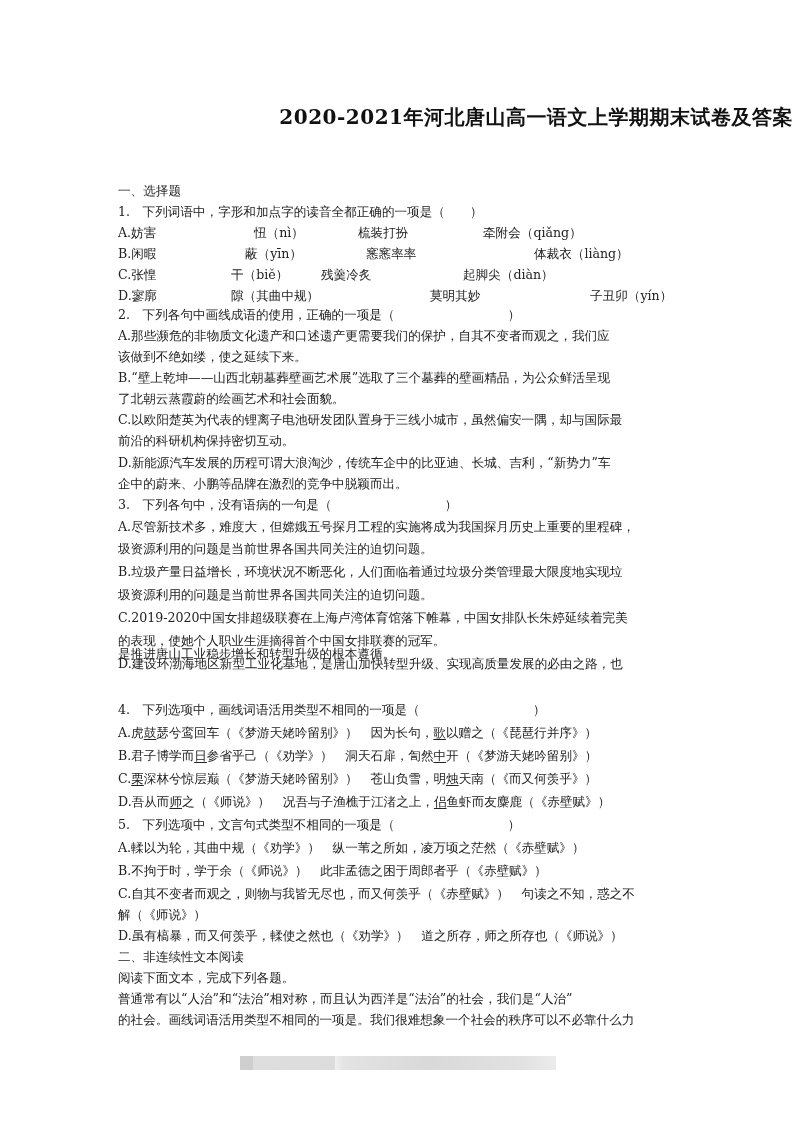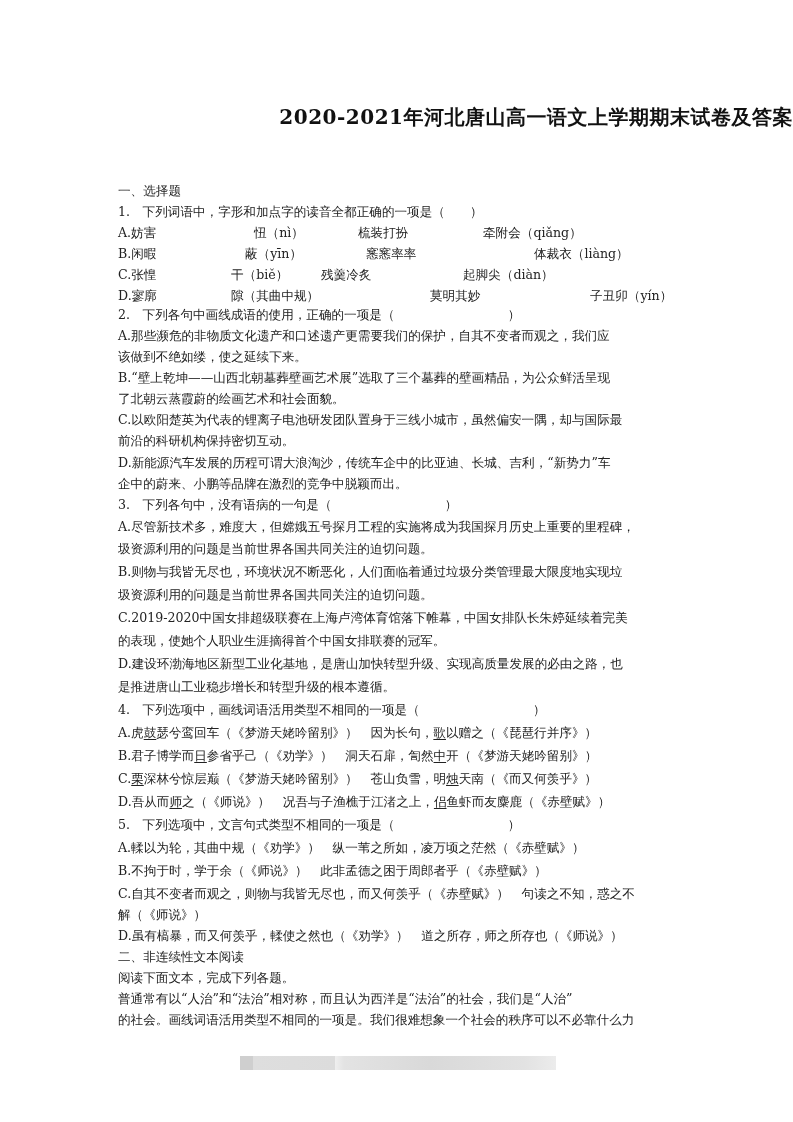--- a/index.html
+++ b/index.html
@@ -54,26 +54,26 @@
   <div class="ln" style="top:370px">B.“壁上乾坤——山西北朝墓葬壁画艺术展”选取了三个墓葬的壁画精品，为公众鲜活呈现</div>
   <div class="ln" style="top:391px">了北朝云蒸霞蔚的绘画艺术和社会面貌。</div>
   <div class="ln" style="top:412px">C.以欧阳楚英为代表的锂离子电池研发团队置身于三线小城市，虽然偏安一隅，却与国际最</div>
   <div class="ln" style="top:433px">前沿的科研机构保持密切互动。</div>
   <div class="ln" style="top:455px">D.新能源汽车发展的历程可谓大浪淘沙，传统车企中的比亚迪、长城、吉利，“新势力”车</div>
   <div class="ln" style="top:476px">企中的蔚来、小鹏等品牌在激烈的竞争中脱颖而出。</div>
 
   <div class="ln" style="top:497px">3.　下列各句中，没有语病的一句是（　　　　　　　　　）</div>
   <div class="ln" style="top:519px">A.尽管新技术多，难度大，但嫦娥五号探月工程的实施将成为我国探月历史上重要的里程碑，</div>
   <div class="ln" style="top:541px">圾资源利用的问题是当前世界各国共同关注的迫切问题。</div>
-  <div class="ln" style="top:564px">B.则物与我皆无尽也，环境状况不断恶化，人们面临着通过垃圾分类管理最大限度地实现垃</div>
+  <div class="ln" style="top:564px">B.垃圾产量日益增长，环境状况不断恶化，人们面临着通过垃圾分类管理最大限度地实现垃</div>
   <div class="ln" style="top:587px">圾资源利用的问题是当前世界各国共同关注的迫切问题。</div>
   <div class="ln" style="top:610px">C.2019-2020中国女排超级联赛在上海卢湾体育馆落下帷幕，中国女排队长朱婷延续着完美</div>
   <div class="ln" style="top:633px">的表现，使她个人职业生涯摘得首个中国女排联赛的冠军。</div>
   <div class="ln" style="top:656px">D.建设环渤海地区新型工业化基地，是唐山加快转型升级、实现高质量发展的必由之路，也</div>
-  <div class="ln" style="top:679px">是推进唐山工业稳步增长和转型升级的根本遵循。</div>
+  <div class="ln" style="top:646px">是推进唐山工业稳步增长和转型升级的根本遵循。</div>
 
   <div class="ln" style="top:702px">4.　下列选项中，画线词语活用类型不相同的一项是（　　　　　　　　　）</div>
   <div class="ln" style="top:725px"><span>A.虎</span><span class="u">鼓</span><span>瑟兮鸾回车（《梦游天姥吟留别》）　因为长句，</span><span class="u">歌</span><span>以赠之（《琵琶行并序》）</span></div>
   <div class="ln" style="top:748px"><span>B.君子博学而</span><span class="u">日</span><span>参省乎己（《劝学》）　洞天石扉，訇然</span><span class="u">中</span><span>开（《梦游天姥吟留别》）</span></div>
   <div class="ln" style="top:771px"><span>C.</span><span class="u">栗</span><span>深林兮惊层巅（《梦游天姥吟留别》）　苍山负雪，明</span><span class="u">烛</span><span>天南（《而又何羡乎》）</span></div>
   <div class="ln" style="top:794px"><span>D.吾从而</span><span class="u">师</span><span>之（《师说》）　况吾与子渔樵于江渚之上，</span><span class="u">侣</span><span>鱼虾而友麋鹿（《赤壁赋》）</span></div>
 
   <div class="ln" style="top:817px">5.　下列选项中，文言句式类型不相同的一项是（　　　　　　　　　）</div>
   <div class="ln" style="top:840px">A.輮以为轮，其曲中规（《劝学》）　纵一苇之所如，凌万顷之茫然（《赤壁赋》）</div>
   <div class="ln" style="top:863px">B.不拘于时，学于余（《师说》）　此非孟德之困于周郎者乎（《赤壁赋》）</div>

